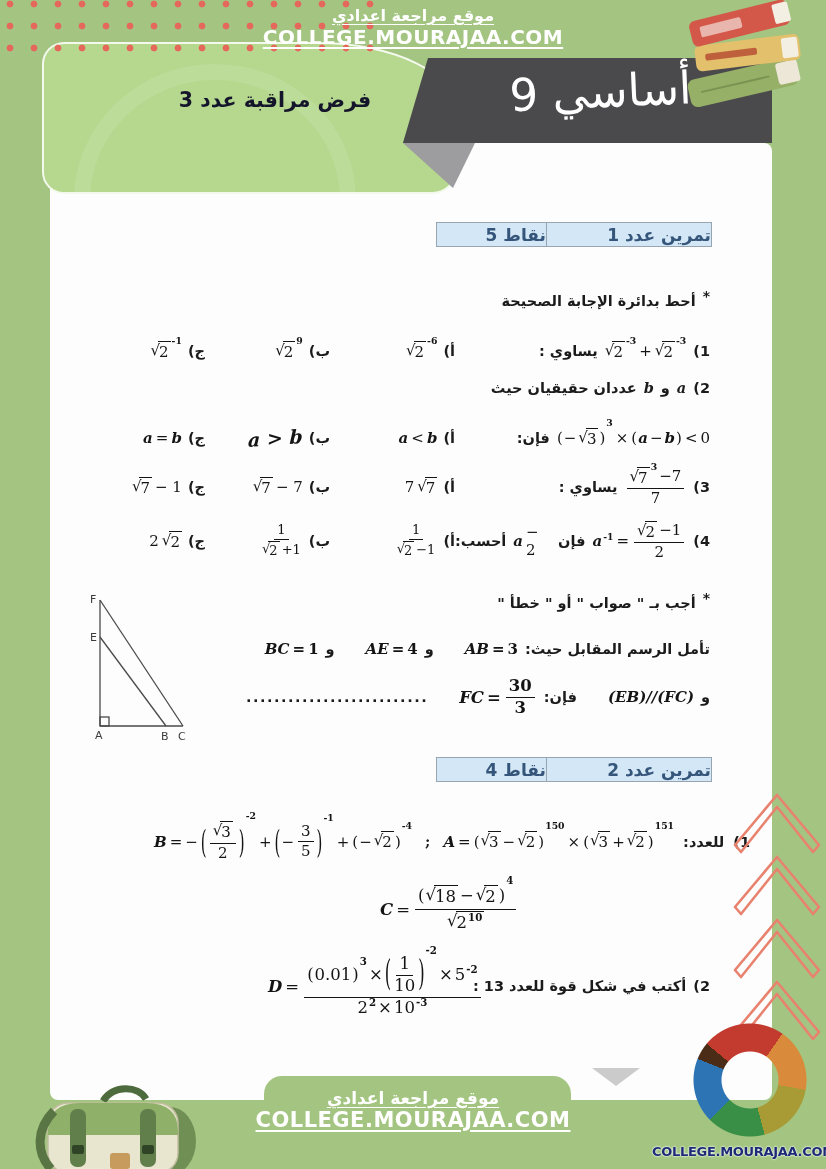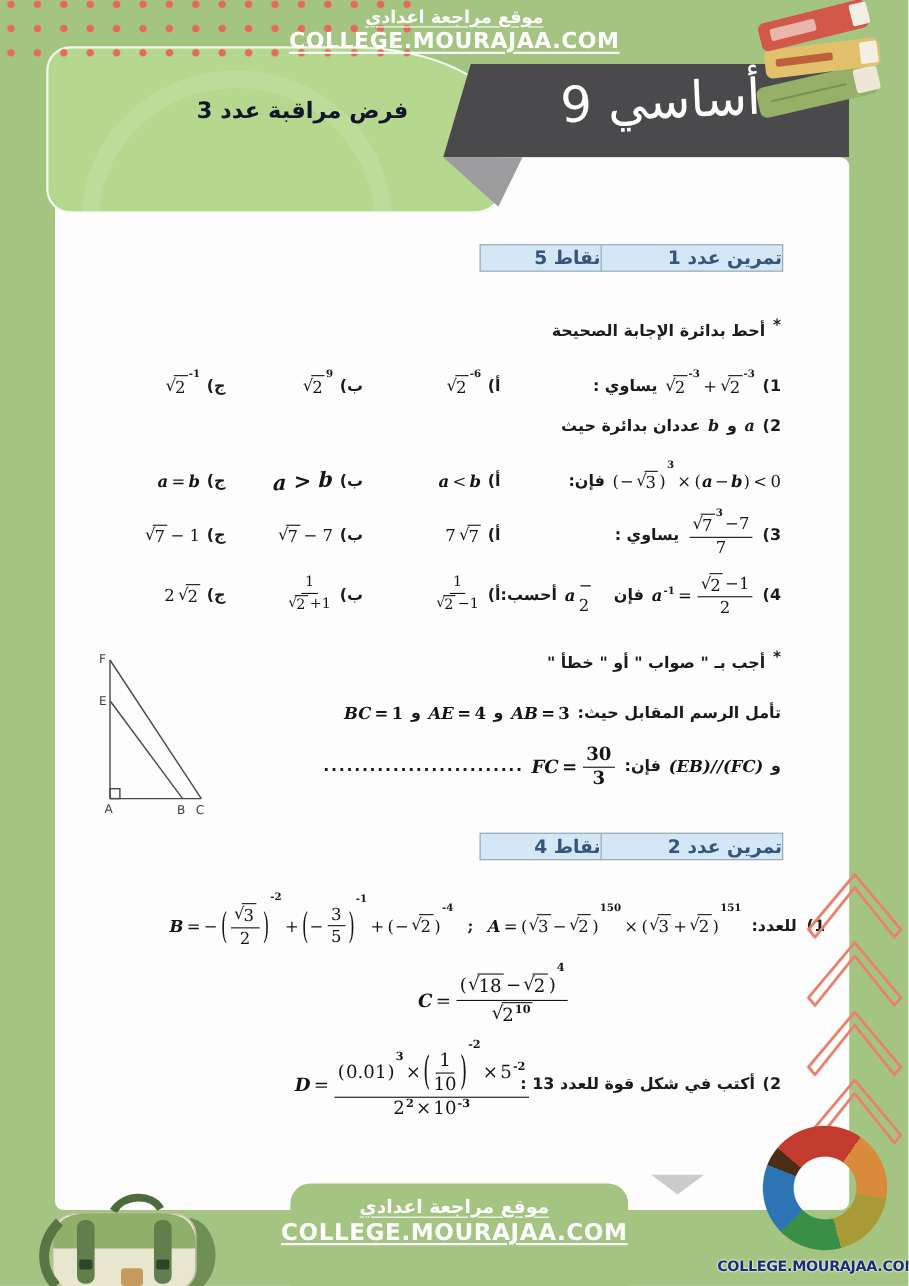--- a/index.html
+++ b/index.html
@@ -66,21 +66,21 @@
   .mf{display:inline-flex;flex-direction:column;align-items:center;line-height:1.15;vertical-align:middle;margin:0 2px;}
   .mf>.fn{border-bottom:1.3px solid currentColor;padding:0 3px 1px;display:inline-flex;align-items:center;gap:2px;}
   .mf>.fd{padding-top:1px;display:inline-flex;align-items:center;gap:2px;}
   .mp{display:inline-flex;align-items:center;}
   .mp>.pp{font-family:"DejaVu Serif",serif;}
   .mp.tall>.pp{transform:scaleY(2.15);}
   .mp>.pg{display:inline-flex;align-items:center;gap:2px;margin:0 1px;}
   .mp>sup.ms{align-self:flex-start;margin-top:-5px;}
   .hw{font-family:"DejaVu Serif",serif;font-style:italic;font-size:19px;display:inline-block;
     transform:rotate(-4deg) skewX(-6deg);font-weight:bold;}
-  .tfb .mrow{font-weight:bold;}
+  .tfb .mrow{font-weight:bold;margin-left:24px;}
   .tfb .mt{font-weight:bold;}
   .bigmath{font-size:16.5px;}
   .cblk{position:absolute;direction:ltr;}
 
   .figure{position:absolute;left:36px;top:447px;}
 
   
   .plate{position:absolute;left:264px;top:1076px;width:307px;height:93px;z-index:5;
     background:#a3c581;border-radius:18px 18px 0 0;}
   .footer-site{position:absolute;left:0;top:1088px;width:826px;text-align:center;z-index:6;color:#fff;}
@@ -199,21 +199,21 @@
             </span>
           </span>
       </span>
     </div>
 
     <div class="aline" style="top:236px;right:62px;">
       <span>2)</span>
       <span class="mv">a</span>
       <span>و</span>
       <span class="mv">b</span>
-      <span>عددان بدائرة حيث</span>
+      <span>عددان حقيقيان حيث</span>
     </div>
 
     <div class="qrow" style="top:277px;height:36px;">
       <span class="qmain">
         <span class="mrow">
             <span class="mp">
               <span class="pp">(</span>
               <span class="pg">
                 <span class="mt">−</span>
                 <span class="msq">

